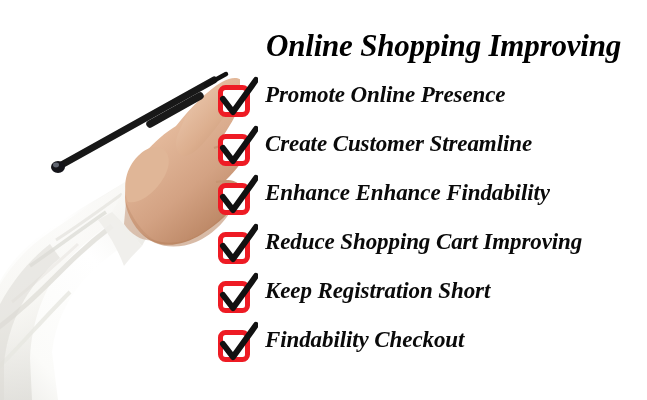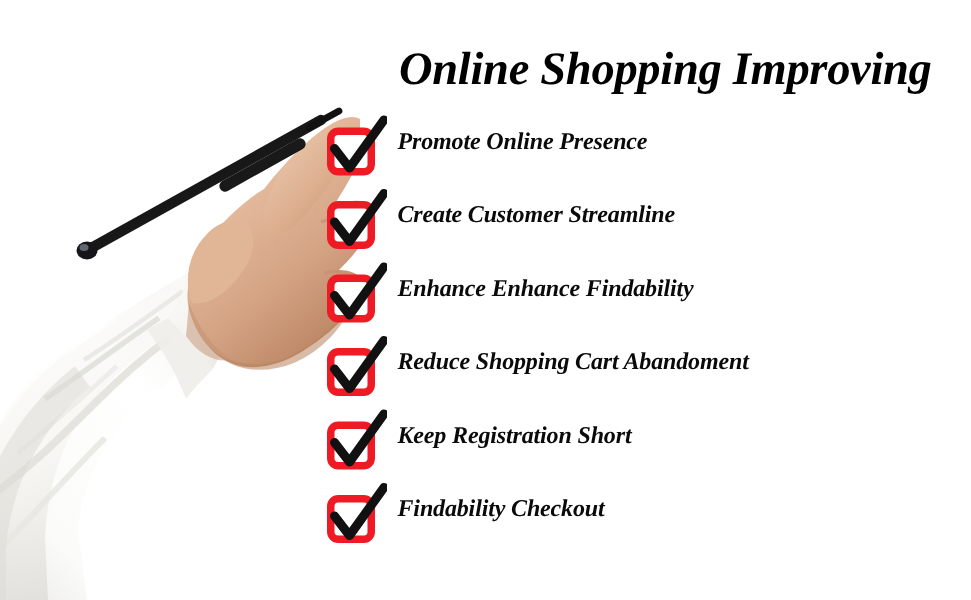--- a/index.html
+++ b/index.html
@@ -49,21 +49,21 @@
     left: 0;
     top: 0;
     width: 44px;
     height: 44px;
   }
   .checkbox svg { display: block; }
   .row-label {
     position: absolute;
     left: 51px;
     top: 6px;
-    font-size: 16px;
+    font-size: 23px;
     font-weight: bold;
     font-style: italic;
     color: #0a0a0a;
     white-space: nowrap;
     letter-spacing: -0.1px;
     line-height: 26px;
   }
 
   
   #arm {
@@ -254,21 +254,21 @@
       <div class="row-label">Enhance Enhance Findability</div>
     </div>
 
     <div class="row" style="top:223px">
       <div class="checkbox">
         <svg width="44" height="44" viewBox="0 0 44 44" xmlns="http://www.w3.org/2000/svg">
           <rect x="6.5" y="11.5" width="27" height="27" rx="5" ry="5" fill="#ffffff" stroke="#ee1b24" stroke-width="5"></rect>
           <path d="M 9 23 L 19 36 L 42 4" fill="none" stroke="#111111" stroke-width="6" stroke-linecap="round" stroke-linejoin="round"></path>
         </svg>
       </div>
-      <div class="row-label">Reduce Shopping Cart Abandoment</div>
+      <div class="row-label">Reduce Shopping Cart Improving</div>
     </div>
 
     <div class="row" style="top:272px">
       <div class="checkbox">
         <svg width="44" height="44" viewBox="0 0 44 44" xmlns="http://www.w3.org/2000/svg">
           <rect x="6.5" y="11.5" width="27" height="27" rx="5" ry="5" fill="#ffffff" stroke="#ee1b24" stroke-width="5"></rect>
           <path d="M 9 23 L 19 36 L 42 4" fill="none" stroke="#111111" stroke-width="6" stroke-linecap="round" stroke-linejoin="round"></path>
         </svg>
       </div>
       <div class="row-label">Keep Registration Short</div>

